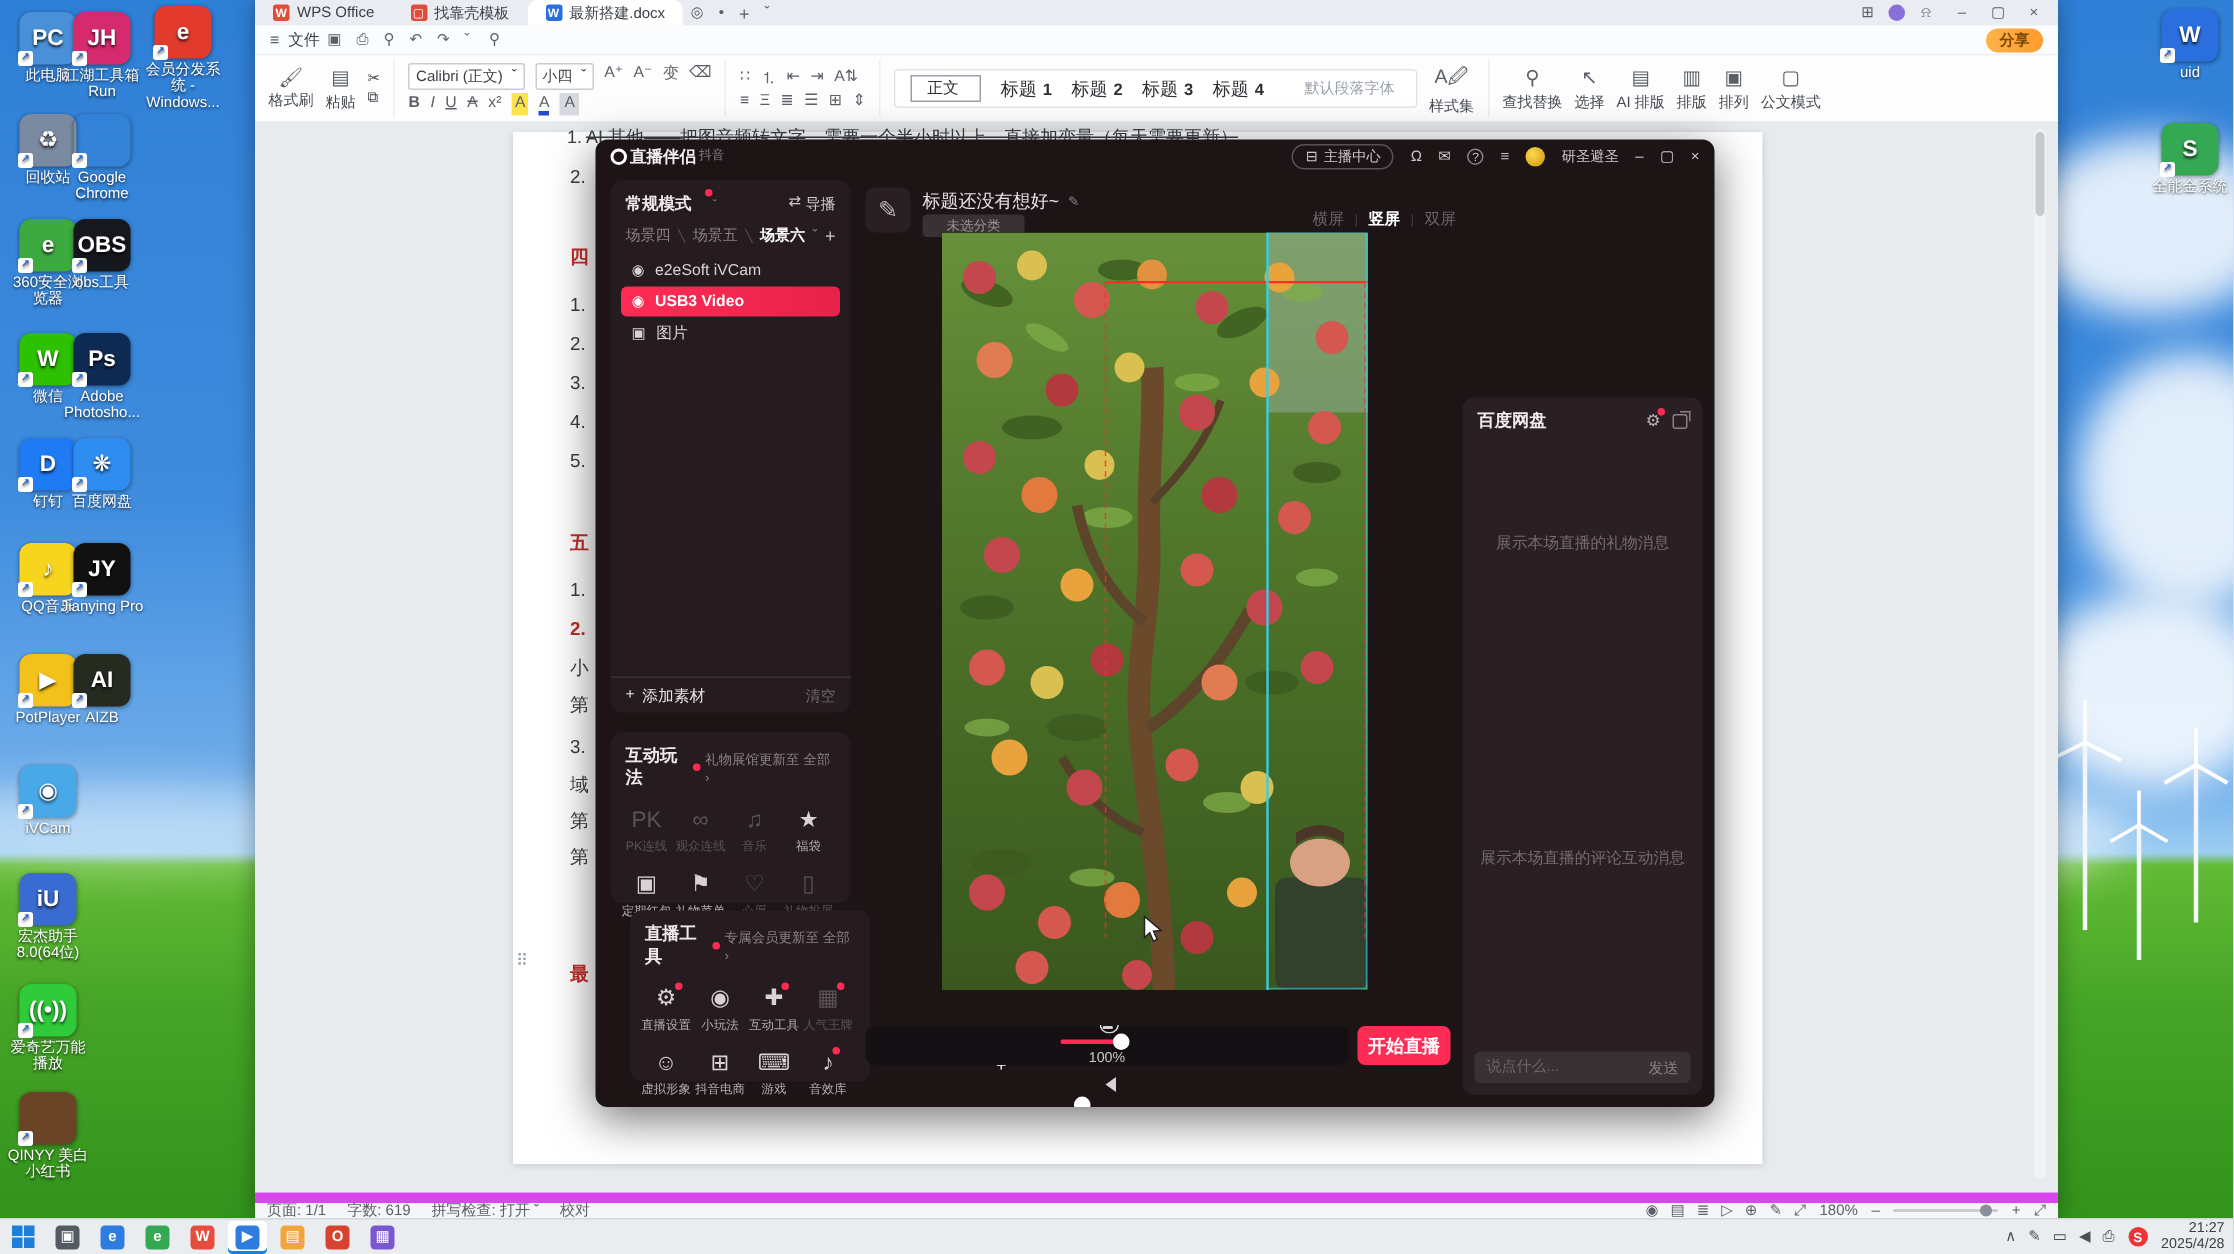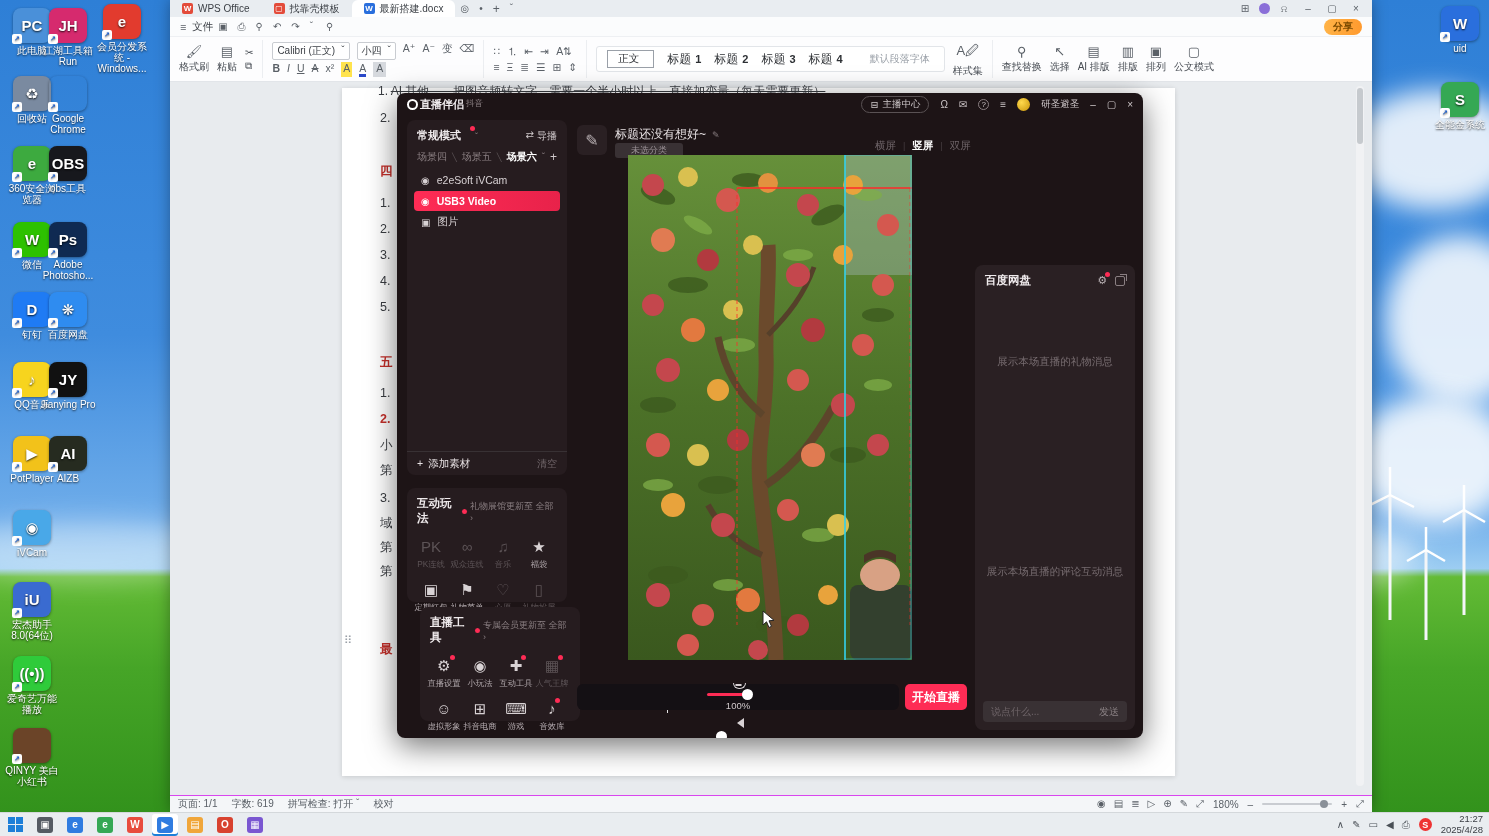--- a/index.html
+++ b/index.html
@@ -46,21 +46,21 @@
   .sgi .num{font-weight:bold;font-size:11px;}
   .sgi.dim{color:#9aa0a8;font-size:10px;font-family:"Liberation Sans",sans-serif;margin-left:14px;}
   #canvas{position:absolute;left:0;top:82px;width:100%;height:713px;background:#e8ebee;overflow:hidden;}
   #page{position:absolute;left:172px;top:6px;width:833px;height:688px;background:#fff;box-shadow:0 1px 5px rgba(0,0,0,.14);}
   .frag{position:absolute;left:210px;font-size:12.5px;color:#3a3d42;width:200px;}
   .frag.red{color:#c4302b;font-weight:bold;}
   #docline1{position:absolute;left:208px;top:1px;font-size:12px;color:#3a3d42;white-space:nowrap;}
   #docline1 .strike{text-decoration:line-through;}
   #vsb{position:absolute;right:8px;top:4px;width:8px;height:700px;background:#f1f2f4;border-radius:4px;}
   #vsb .th{position:absolute;left:1px;top:2px;width:6px;height:56px;background:#c6cace;border-radius:3px;}
-  #wstatus{position:absolute;left:0;bottom:0;width:100%;height:17px;background:#f4f6f8;border-top:1px solid #d946ef;
+  #wstatus{position:absolute;left:0;bottom:0;width:100%;height:17px;background:#f4f6f8;border-top:7px solid #d946ef;
     display:flex;align-items:center;font-size:10px;color:#5a6067;padding:0 8px;gap:14px;}
   .wsr{margin-left:auto;display:flex;align-items:center;gap:9px;font-size:10px;color:#5a6067;}
   .zslider{width:70px;height:2px;background:#c9ccd1;position:relative;border-radius:1px;}
   .zslider i{position:absolute;left:58px;top:-3px;width:8px;height:8px;background:#8a9098;border-radius:50%;}
   
   #appwin{position:absolute;left:397px;top:93px;width:746px;height:645px;background:#1d1416;border-radius:8px;
     box-shadow:0 8px 30px rgba(0,0,0,.55);color:#ddd;overflow:hidden;}
   #atitle{position:absolute;left:0;top:0;width:100%;height:22px;display:flex;align-items:center;padding:0 10px;gap:2px;}
   #atitle .logo{width:11px;height:11px;border:2px solid #fff;border-radius:50%;}
   #atitle .tname{font-size:11px;font-weight:bold;color:#f2eef0;}

